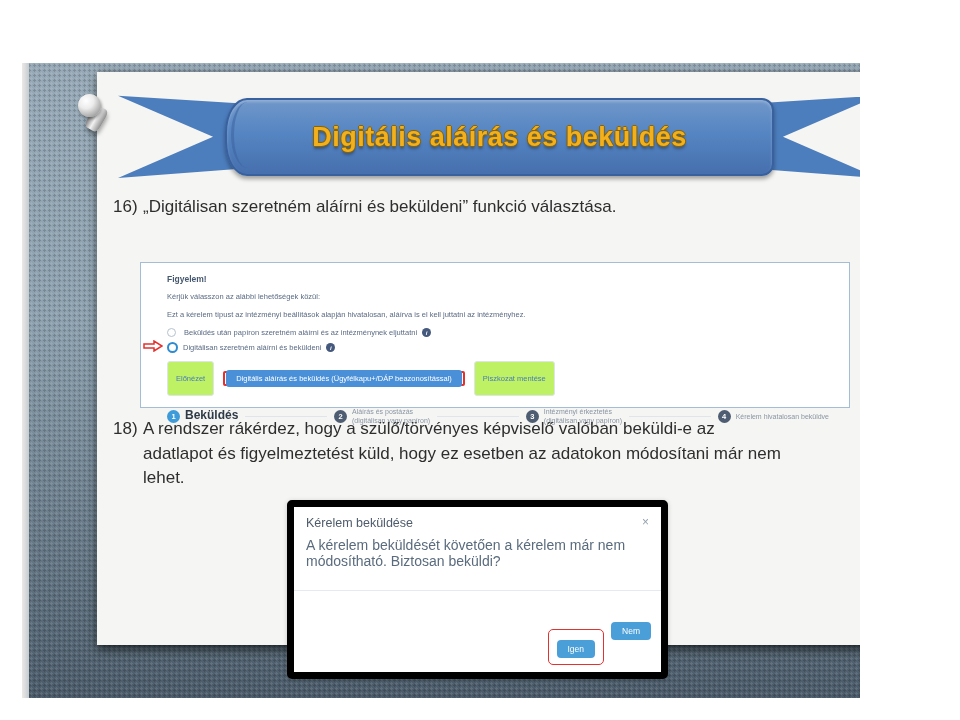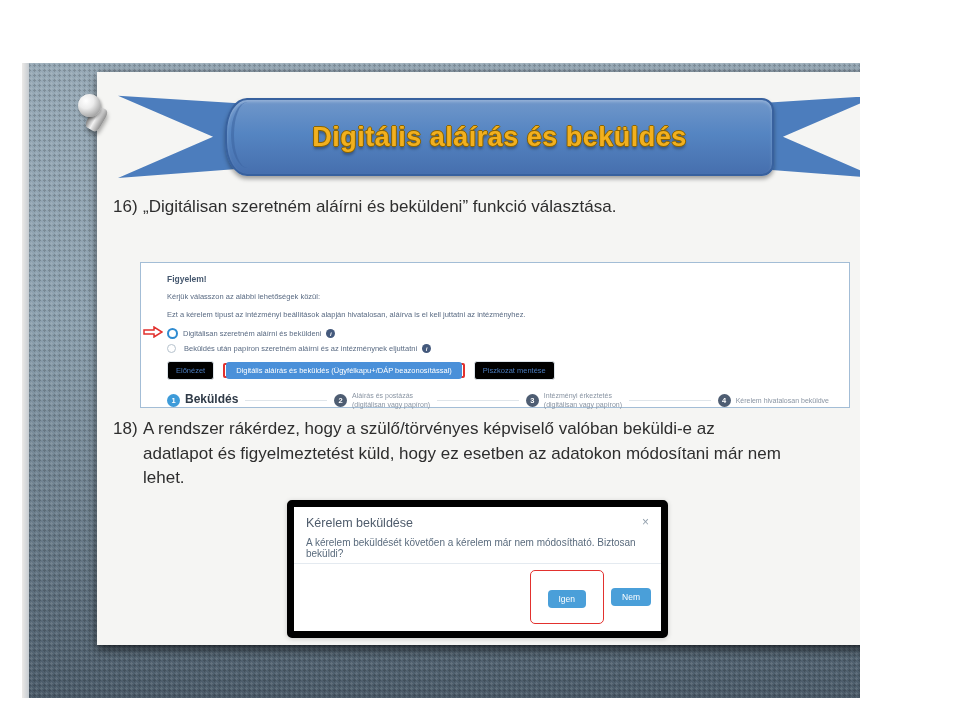--- a/index.html
+++ b/index.html
@@ -66,44 +66,44 @@
   .shot1 .heading{font-size:8.5px;font-weight:bold;color:#46586f;margin-bottom:8px;}
   .shot1 .pline{margin-bottom:9px;}
   .opt-row{position:relative;display:flex;align-items:center;gap:5px;margin-bottom:5px;}
   .radio{width:7px;height:7px;border-radius:50%;background:#fff;flex:none;box-sizing:content-box;}
   .radio.sel{border:2.5px solid #2f8bd0;}
   .radio.unsel{border:1px solid #b6c2cd;margin-right:3px;}
   .info-ic{width:9px;height:9px;border-radius:50%;background:#44597c;color:#fff;flex:none;
     display:flex;align-items:center;justify-content:center;font-size:6px;font-style:italic;font-weight:bold;}
   .arrow-ann{position:absolute;left:-24px;top:-2px;}
   .btn-row{display:flex;align-items:center;gap:9px;margin-top:8px;}
-  .btn-light{background:#000000;color:#4a7bbd;border:1px solid #dde4ea;border-radius:3px;
-    padding:4px 8px;font-size:7.5px;}
+  .btn-light{background:#bef264;color:#4a7bbd;border:1px solid #dde4ea;border-radius:3px;
+    padding:12px 8px;font-size:7.5px;}
   .red-wrap{border:2px solid #e2312e;padding:1px;border-radius:2px;display:inline-block;}
   .btn-primary{background:#4a90d9;color:#ffffff;border-radius:3px;padding:4px 10px;font-size:7.5px;}
   .stepper{display:flex;align-items:center;margin-top:11px;}
   .step{display:flex;align-items:center;gap:5px;flex:none;}
   .step-circle{width:13px;height:13px;border-radius:50%;color:#fff;font-size:7.5px;font-weight:bold;
     display:flex;align-items:center;justify-content:center;flex:none;}
   .step-circle.active{background:#3d9bd9;}
   .step-circle.idle{background:#4e5d72;}
   .step-label{font-size:7px;line-height:1.3;color:#8a95a3;text-align:left;}
   .step-label.first{font-weight:bold;color:#2f3a47;font-size:12px;}
   .connector{flex:1;height:1px;background:#dfe5ea;margin:0 7px;}
 
   
   .dialog{position:absolute;left:287px;top:500px;width:381px;z-index:25;box-sizing:border-box;
     background:#ffffff;border:7px solid #000000;border-radius:5px;
     box-shadow:0 1px 5px rgba(0,0,0,0.18);}
   .dlg-head{display:flex;justify-content:space-between;align-items:flex-start;padding:9px 12px 0 12px;}
   .dlg-title{font-size:12.5px;color:#4e5b6b;}
   .dlg-close{font-size:12px;color:#94a1ae;line-height:1;}
-  .dlg-body{padding:7px 12px 4px 12px;font-size:10px;color:#5a6b7d;border-bottom:1px solid #e4eaf0;}
+  .dlg-body{padding:7px 12px 21px 12px;font-size:14px;color:#5a6b7d;border-bottom:1px solid #e4eaf0;}
   .dlg-foot{display:flex;justify-content:flex-end;align-items:center;gap:7px;padding:6px 10px 7px 10px;}
-  .red-wrap-sm{border:1.5px solid #e2312e;padding:17px;border-radius:5px;display:inline-block;}
+  .red-wrap-sm{border:1.5px solid #e2312e;padding:8px;border-radius:5px;display:inline-block;margin-top:32px;}
   .btn-dlg{background:#4a9fd9;color:#ffffff;border-radius:4px;padding:4px 11px;font-size:8.5px;}
 </style>
 </head>
 <body>
 
 <div class="page">
 
   <div class="board">
     <div class="board-edge"></div>
   </div>
@@ -128,35 +128,35 @@
   <div class="instr instr-16">
     <span class="num">16)</span>
     <span class="txt">„Digitálisan szeretném aláírni és beküldeni” funkció választása.</span>
   </div>
 
   <div class="shot1">
     <div class="heading">Figyelem!</div>
     <div class="pline">Kérjük válasszon az alábbi lehetőségek közül:</div>
     <div class="pline">Ezt a kérelem típust az intézményi beállítások alapján hivatalosan, aláírva is el kell juttatni az intézményhez.</div>
 
+    <div class="opt-row">
+      <span class="radio unsel"></span>
+      <span>Beküldés után papíron szeretném aláírni és az intézménynek eljuttatni</span>
+      <span class="info-ic">i</span>
+    </div>
     <div class="opt-row">
       <span class="arrow-ann">
         <svg width="20" height="12" viewBox="0 0 20 12">
           <polygon points="1,4 11,4 11,1 19,6 11,11 11,8 1,8" fill="#ffffff" stroke="#e2312e" stroke-width="1.5"></polygon>
         </svg>
       </span>
       <span class="radio sel"></span>
       <span>Digitálisan szeretném aláírni és beküldeni</span>
       <span class="info-ic">i</span>
     </div>
-    <div class="opt-row">
-      <span class="radio unsel"></span>
-      <span>Beküldés után papíron szeretném aláírni és az intézménynek eljuttatni</span>
-      <span class="info-ic">i</span>
-    </div>
 
     <div class="btn-row">
       <span class="btn-light">Előnézet</span>
       <span class="red-wrap">
         <span class="btn-primary">Digitális aláírás és beküldés (Ügyfélkapu+/DÁP beazonosítással)</span>
       </span>
       <span class="btn-light">Piszkozat mentése</span>
     </div>
 
     <div class="stepper">

